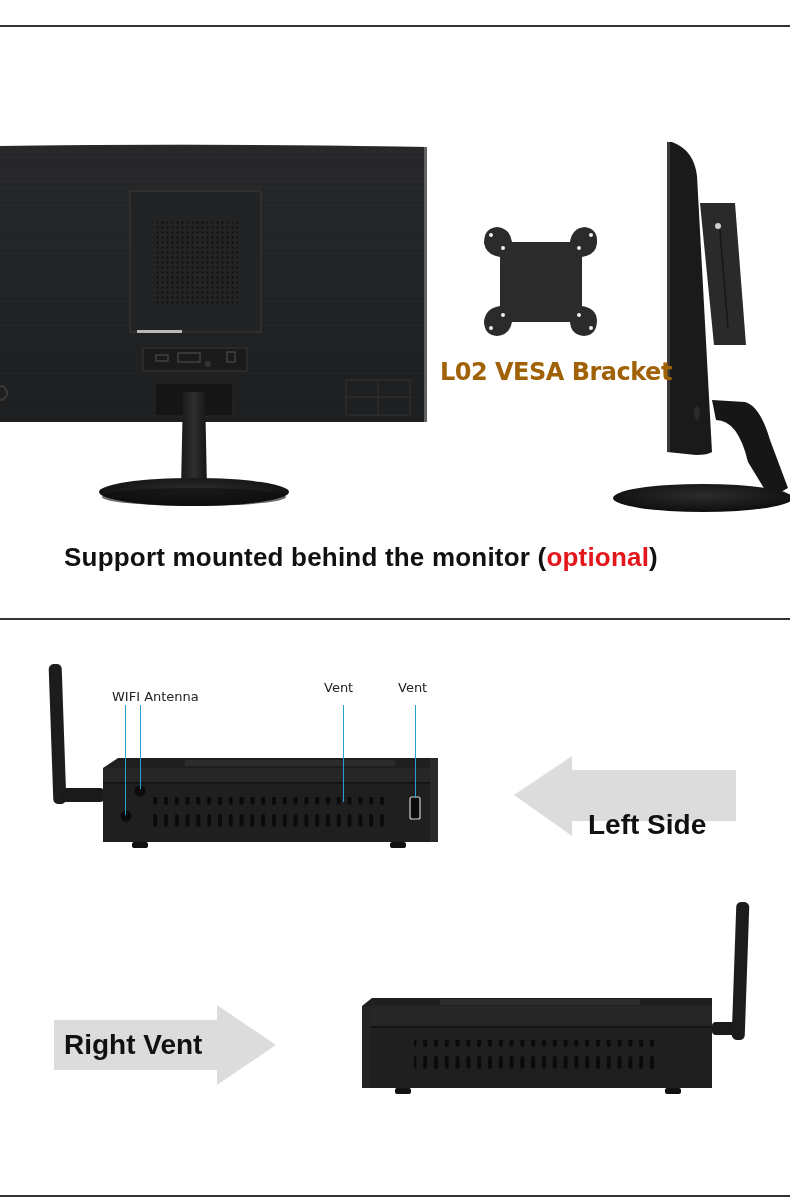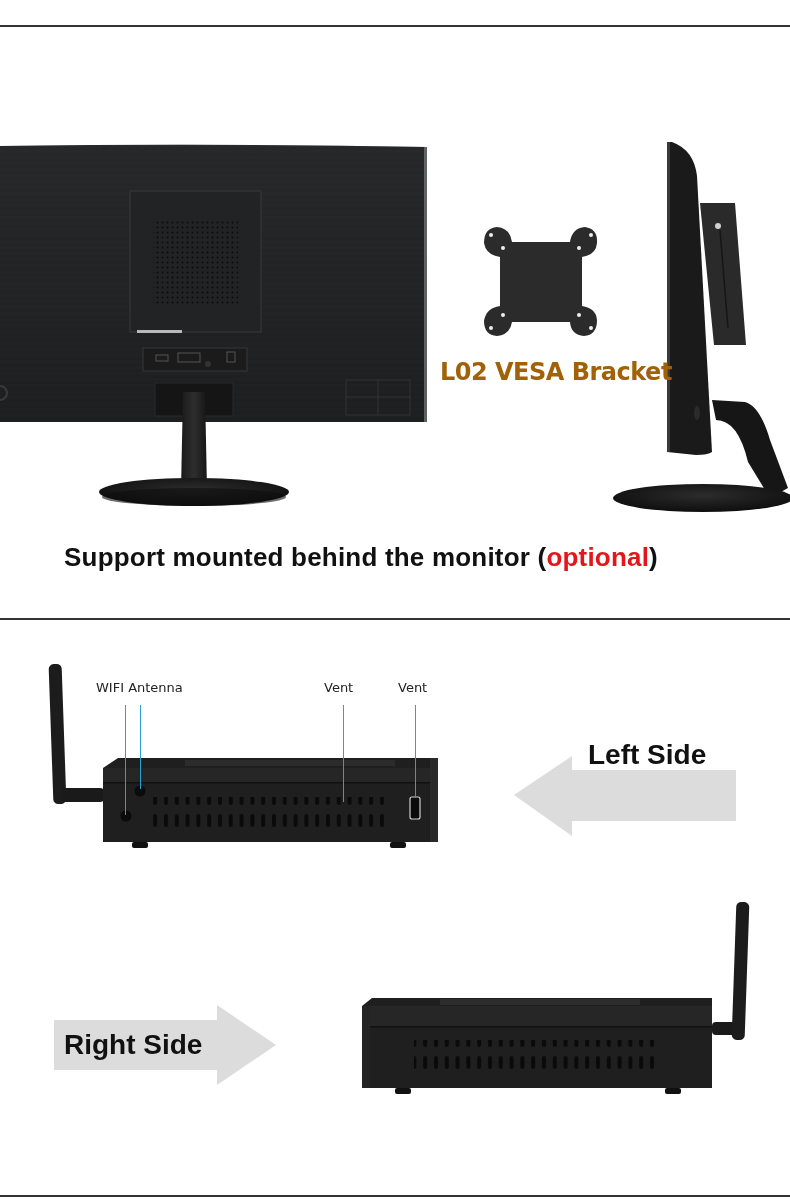--- a/index.html
+++ b/index.html
@@ -170,18 +170,18 @@
   <g>
     <polygon points="54,1020 217,1020 217,1005 276,1045 217,1085 217,1070 54,1070" fill="#dcdcdc"></polygon>
   </g>
 </svg>
 
 <div class="leader" style="left:125px; top:705px; height:110px;"></div>
 <div class="leader" style="left:140px; top:705px; height:84px;"></div>
 <div class="leader" style="left:343px; top:705px; height:97px;"></div>
 <div class="leader" style="left:415px; top:705px; height:93px;"></div>
 
-<div class="callout" style="left:96px;">WIFI Antenna</div>
+<div class="callout" style="left:112px;margin-top:9px;">WIFI Antenna</div>
 <div class="callout" style="left:324px;">Vent</div>
 <div class="callout" style="left:398px;">Vent</div>
 
-<div class="arrow-label" style="left:588px; top:739px;">Left Side</div>
-<div class="arrow-label" style="left:64px; top:1029px;">Right Side</div>
+<div class="arrow-label" style="left:588px; top:809px;">Left Side</div>
+<div class="arrow-label" style="left:64px; top:1029px;">Right Vent</div>
 
 </body></html>

